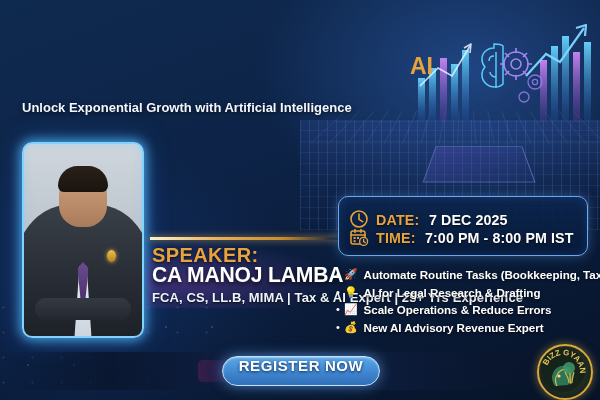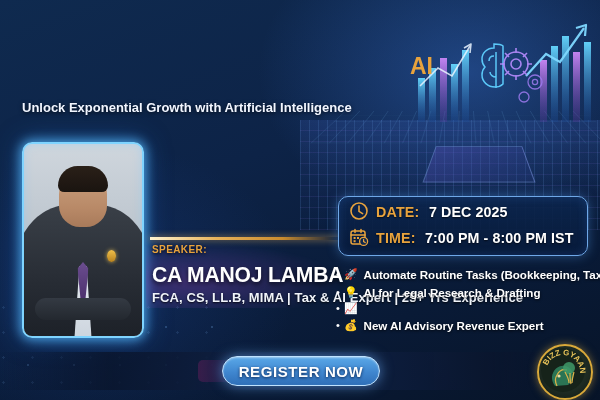--- a/index.html
+++ b/index.html
@@ -125,21 +125,21 @@
     background:linear-gradient(90deg,#fff3d0 0%,#e8b25a 35%,#c98b2e 70%,rgba(160,110,40,0) 100%);
     box-shadow:0 0 7px rgba(235,180,90,.7);
   }
   .speaker-glow{
     position:absolute;left:146px;top:242px;width:200px;height:66px;
     background:radial-gradient(ellipse at 20% 60%, rgba(120,60,160,.45), rgba(60,30,100,0) 70%);
     pointer-events:none;
   }
   .speaker-label{
     position:absolute;left:152px;top:244px;
-    font-size:10px;font-weight:bold;color:#e8a33d;letter-spacing:.4px;
+    font-size:20px;font-weight:bold;color:#e8a33d;letter-spacing:.4px;
     text-shadow:0 1px 3px rgba(0,0,0,.7);
   }
   .speaker-name{
     position:absolute;left:152px;top:262px;
     font-size:22px;font-weight:bold;color:#ffffff;letter-spacing:-.2px;
     text-shadow:0 2px 5px rgba(0,0,0,.75);white-space:nowrap;
     transform:scaleX(.96);transform-origin:left center;
   }
   .speaker-creds{
     position:absolute;left:152px;top:290px;
@@ -148,21 +148,21 @@
   }
 
   
   .dt-card{
     position:absolute;left:338px;top:196px;width:248px;height:58px;
     border:1.6px solid #6fa8e8;border-radius:10px;
     background:linear-gradient(180deg,rgba(12,38,78,.92),rgba(8,26,58,.92));
     box-shadow:0 0 12px rgba(80,150,230,.45),inset 0 0 10px rgba(40,90,170,.35);
   }
   .dt-row{position:absolute;left:10px;display:flex;align-items:center;gap:7px;white-space:nowrap;}
-  .dt-row.r1{top:4px;}
+  .dt-row.r1{top:12px;}
   .dt-row.r2{top:30px;}
   .dt-ico{width:20px;height:20px;flex:0 0 20px;}
   .dt-key{font-size:15px;font-weight:bold;color:#e8a33d;letter-spacing:.2px;
           text-shadow:0 1px 2px rgba(0,0,0,.7);transform:scaleX(.95);transform-origin:left center;}
   .dt-val{font-size:15px;font-weight:bold;color:#ffffff;letter-spacing:.1px;
           text-shadow:0 1px 2px rgba(0,0,0,.7);transform:scaleX(.95);transform-origin:left center;}
 
   
   .benefits{position:absolute;left:336px;top:268px;width:262px;}
   .b-item{display:flex;align-items:center;gap:5px;margin-bottom:4.5px;white-space:nowrap;}
@@ -174,21 +174,21 @@
   
   .bottom-bar{
     position:absolute;left:0;top:352px;width:600px;height:38px;
     background:linear-gradient(90deg,rgba(8,18,38,.0) 0%,rgba(10,22,46,.85) 18%,rgba(16,34,70,.95) 50%,rgba(10,22,46,.85) 82%,rgba(8,18,38,0) 100%);
   }
   .cta{
     position:absolute;left:222px;top:356px;width:156px;height:28px;
     border-radius:15px;border:1.6px solid #bfe2ff;
     background:linear-gradient(180deg,#5aa8e8 0%,#3f86cf 55%,#2f6fb8 100%);
     box-shadow:0 0 13px rgba(110,180,255,.6),inset 0 1px 2px rgba(255,255,255,.45);
-    display:flex;align-items:center;justify-content:center;cursor:pointer;
+    display:flex;align-items:flex-start;justify-content:center;cursor:pointer;
   }
   .cta span{
     font-size:15px;font-weight:bold;color:#ffffff;letter-spacing:.6px;
     text-shadow:0 1px 3px rgba(0,20,60,.85);
   }
   .cta-shadowbox{
     position:absolute;left:198px;top:360px;width:36px;height:22px;border-radius:5px;
     background:linear-gradient(90deg,rgba(70,30,80,.75),rgba(30,30,80,.35));
   }
 
@@ -313,20 +313,21 @@
       <span class="b-text">Automate Routine Tasks (Bookkeeping, Tax)</span>
     </div>
     <div class="b-item">
       <span class="b-dot">•</span>
       <span class="b-emoji">💡</span>
       <span class="b-text">AI for Legal Research &amp; Drafting</span>
     </div>
     <div class="b-item">
       <span class="b-dot">•</span>
       <span class="b-emoji">📈</span>
+      <span class="b-text">Scale Operations &amp; Reduce Errors</span>
     </div>
     <div class="b-item">
       <span class="b-dot">•</span>
       <span class="b-emoji">💰</span>
       <span class="b-text">New AI Advisory Revenue Expert</span>
     </div>
   </div>
 
   <div class="bottom-bar"></div>
   <div class="cta-shadowbox"></div>

